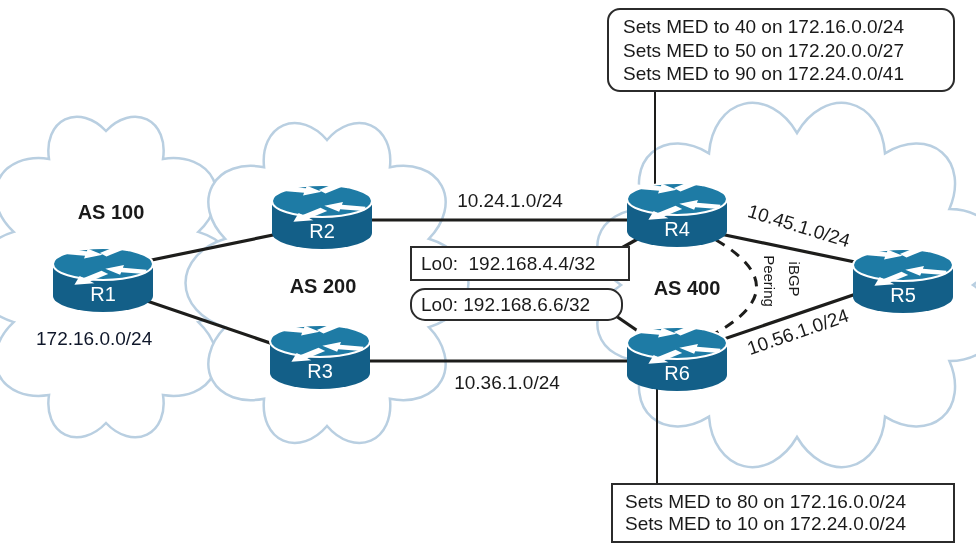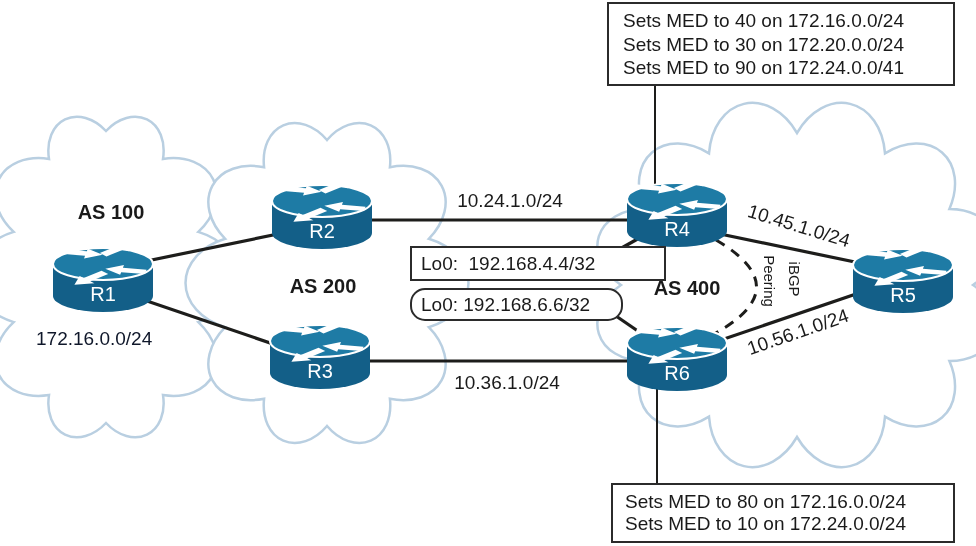--- a/index.html
+++ b/index.html
@@ -102,32 +102,32 @@
     <text class="netlabel" x="507" y="389">10.36.1.0/24</text>
     <text class="netlabel" transform="translate(797,232) rotate(17)">10.45.1.0/24</text>
     <text class="netlabel" transform="translate(800,338) rotate(-19)">10.56.1.0/24</text>
 
     <text class="ibgp" transform="translate(789,281) rotate(90)">
       <tspan x="0" y="0">iBGP</tspan>
       <tspan x="0" y="25">Peering</tspan>
     </text>
   </svg>
 
-  <div class="box medbox medtop" style="left:607px;top:2px;width:348px;height:84px;">
+  <div class="box medbox medtop" style="left:607px;top:8px;width:348px;height:84px;border-radius:13px;">
     <div>Sets MED to 40 on 172.16.0.0/24</div>
-    <div>Sets MED to 30 on 172.20.0.0/24</div>
+    <div>Sets MED to 50 on 172.20.0.0/27</div>
     <div>Sets MED to 90 on 172.24.0.0/41</div>
   </div>
 
   <div class="box medbox medbottom" style="left:611px;top:483px;width:344px;height:60px;">
     <div>Sets MED to 80 on 172.16.0.0/24</div>
     <div>Sets MED to 10 on 172.24.0.0/24</div>
   </div>
 
-  <div class="box lo0" style="left:410px;top:246px;width:256px;height:35px;">
+  <div class="box lo0" style="left:410px;top:246px;width:220px;height:35px;">
     <span>Lo0:  192.168.4.4/32</span>
   </div>
   <div class="box lo0" style="left:410px;top:288px;width:213px;height:33px;border-radius:15px;">
     <span>Lo0: 192.168.6.6/32</span>
   </div>
 
   <div class="prefixes">
     <div>172.16.0.0/24</div>
   </div>
 </div>

